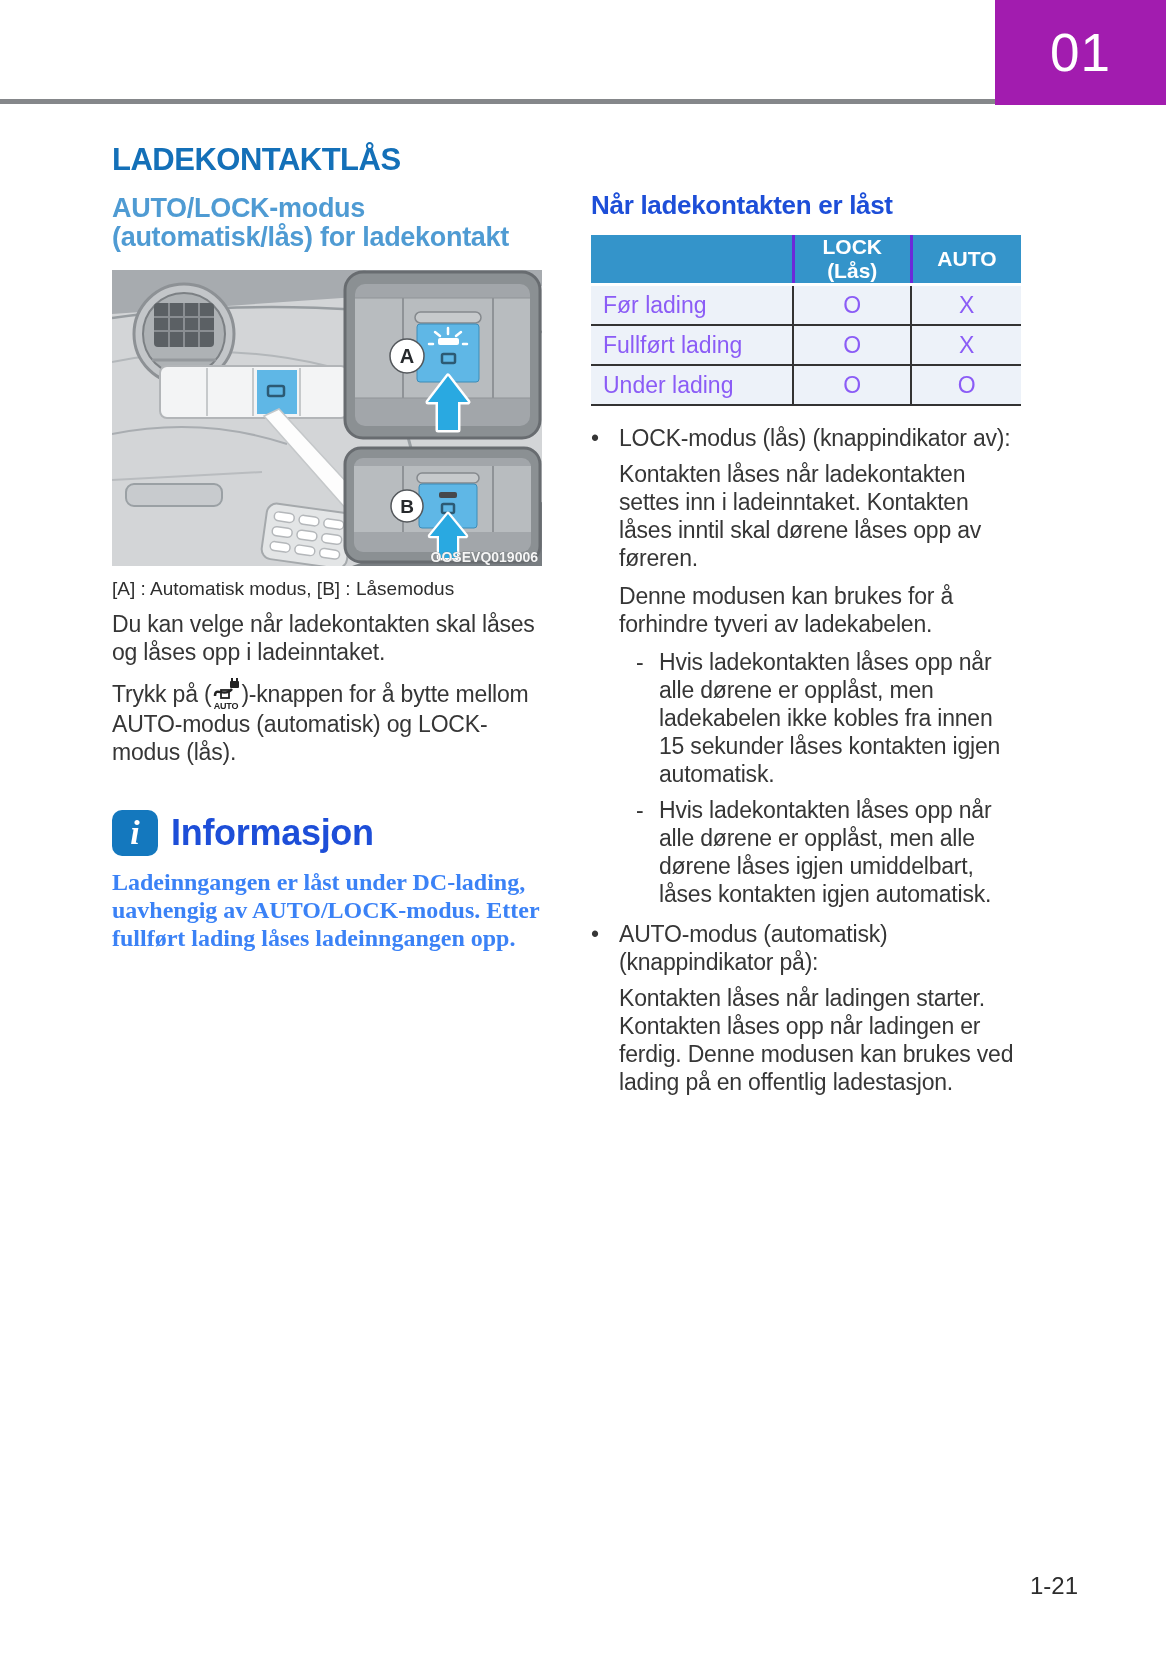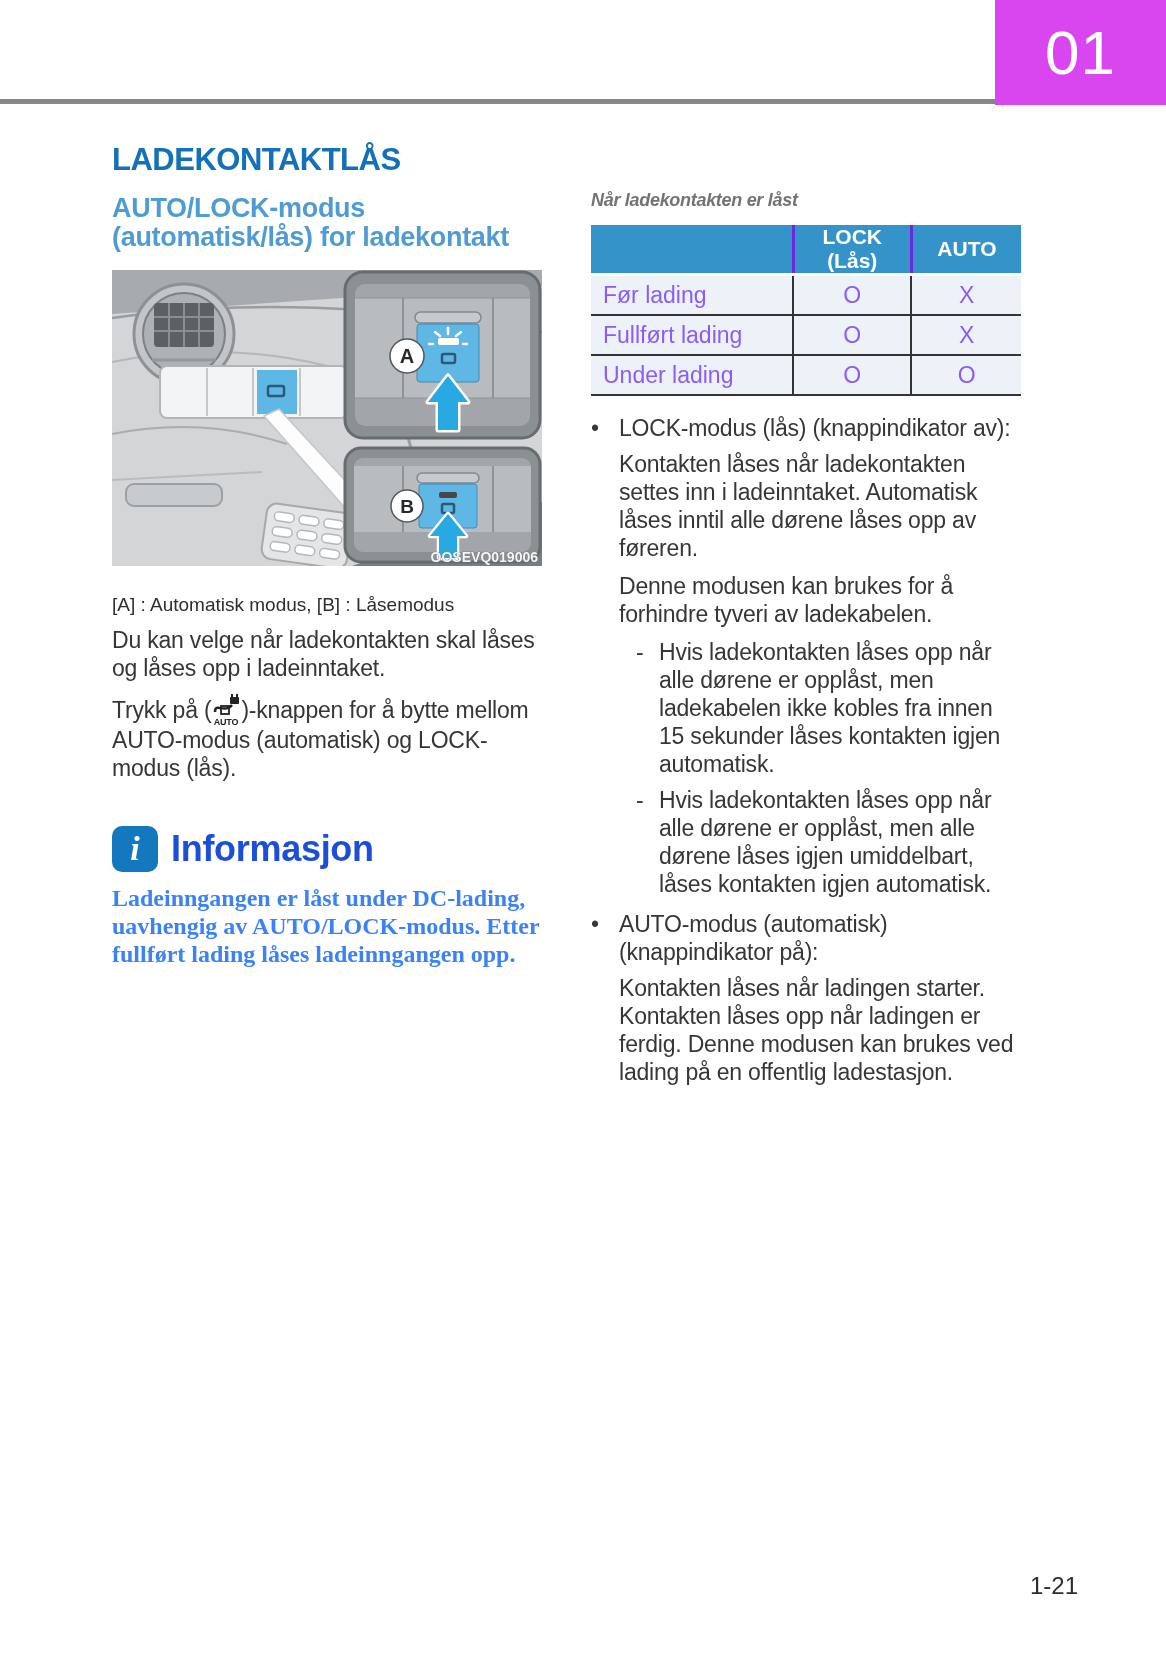--- a/index.html
+++ b/index.html
@@ -3,52 +3,52 @@
 <meta charset="utf-8">
 <style>
   html,body{margin:0;padding:0;background:#ffffff;}
   .page{
     position:relative;width:1166px;height:1654px;background:#ffffff;
     font-family:"Liberation Sans",sans-serif;color:#343434;overflow:hidden;
   }
   
   .chapter-tab{
     position:absolute;top:0;right:0;width:171px;height:105px;
-    background:#d946ef;color:#ffffff;display:flex;align-items:center;justify-content:center;
-    font-size:62px;font-weight:400;letter-spacing:1px;
+    background:#a21caf;color:#ffffff;display:flex;align-items:center;justify-content:center;
+    font-size:53px;font-weight:400;letter-spacing:1px;
   }
   .top-rule{position:absolute;top:99px;left:0;width:995px;height:5px;background:#85878a;}
 
   
   .columns{position:absolute;top:138px;left:112px;display:flex;gap:49px;}
   .col{width:430px;}
 
   
   .doc-title{margin:4px 0 16px 0;font-size:31px;font-weight:bold;color:#1470b8;letter-spacing:-0.5px;}
   .doc-subtitle{margin:0 0 18px 0;font-size:27px;font-weight:bold;color:#4f9bd3;line-height:29px;letter-spacing:-0.3px;}
   figure{margin:0;}
-  .figure-caption{font-size:19px;color:#2e2e2e;margin:24px 0 10px 0;}
+  .figure-caption{font-size:19px;color:#2e2e2e;margin:8px 0 10px 0;}
   .body-p{font-size:23px;line-height:28px;margin:0 0 12px 0;color:#363636;letter-spacing:-0.2px;}
   .btn-icon{display:inline-block;width:30px;height:32px;vertical-align:-8px;}
 
   .info-section{margin-top:44px;}
   .info-head{display:flex;align-items:center;gap:13px;}
   .info-icon{
     width:46px;height:46px;background:#1478be;border-radius:10px;color:#fff;
     font-family:"Liberation Serif",serif;font-style:italic;font-weight:bold;font-size:34px;
     display:flex;align-items:center;justify-content:center;flex:0 0 auto;
   }
   .info-title{font-size:36px;font-weight:bold;color:#1d4ed8;letter-spacing:-0.3px;}
   .info-text{
     font-family:"Liberation Serif",serif;font-weight:bold;font-size:24px;line-height:28px;
     color:#3b82f6;margin-top:12px;
   }
 
   
-  .table-heading{margin:52px 0 14px 0;font-size:18px;font-weight:bold;font-style:italic;color:#737373;letter-spacing:-0.3px;}
+  .table-heading{margin:52px 0 14px 0;font-size:26px;font-weight:bold;color:#1d4ed8;letter-spacing:-0.3px;}
   table.lock-table{width:100%;border-collapse:collapse;}
   .lock-table th{
     background:#3494ca;color:#ffffff;font-size:21px;font-weight:bold;height:38px;
     border-right:3px solid #6d28d9;border-bottom:3px solid #ffffff;padding:0 2px;
   }
   .lock-table th:last-child{border-right:none;}
   .lock-table td{
     background:#edf2f9;font-size:23px;color:#8b5cf6;height:38px;
     border-bottom:2px solid #333333;padding:0;
   }
@@ -216,21 +216,21 @@
               <td class="cell-mark">O</td>
             </tr>
           </tbody>
       </table>
 
       <div class="bullets">
           <div class="bullet">
             <div class="bullet-marker">•</div>
             <div class="bullet-content">
               <div class="bullet-title">LOCK-modus (lås) (knappindikator av):</div>
-              <p class="bullet-para">Kontakten låses når ladekontakten settes inn i ladeinntaket. Automatisk låses inntil alle dørene låses opp av føreren.</p>
+              <p class="bullet-para">Kontakten låses når ladekontakten settes inn i ladeinntaket. Kontakten låses inntil skal dørene låses opp av føreren.</p>
               <p class="bullet-para">Denne modusen kan brukes for å forhindre tyveri av ladekabelen.</p>
               <div class="dash-item">
                 <div class="dash-marker">-</div>
                 <div>Hvis ladekontakten låses opp når alle dørene er opplåst, men ladekabelen ikke kobles fra innen 15 sekunder låses kontakten igjen automatisk.</div>
               </div>
               <div class="dash-item">
                 <div class="dash-marker">-</div>
                 <div>Hvis ladekontakten låses opp når alle dørene er opplåst, men alle dørene låses igjen umiddelbart, låses kontakten igjen automatisk.</div>
               </div>
             </div>

